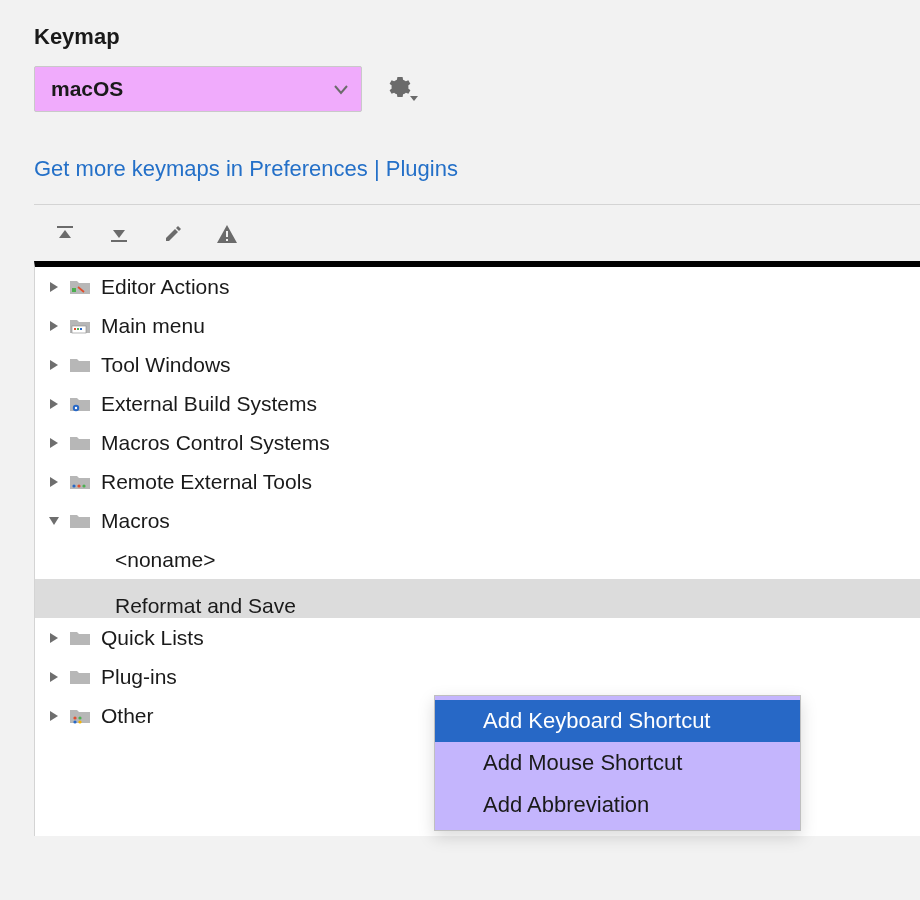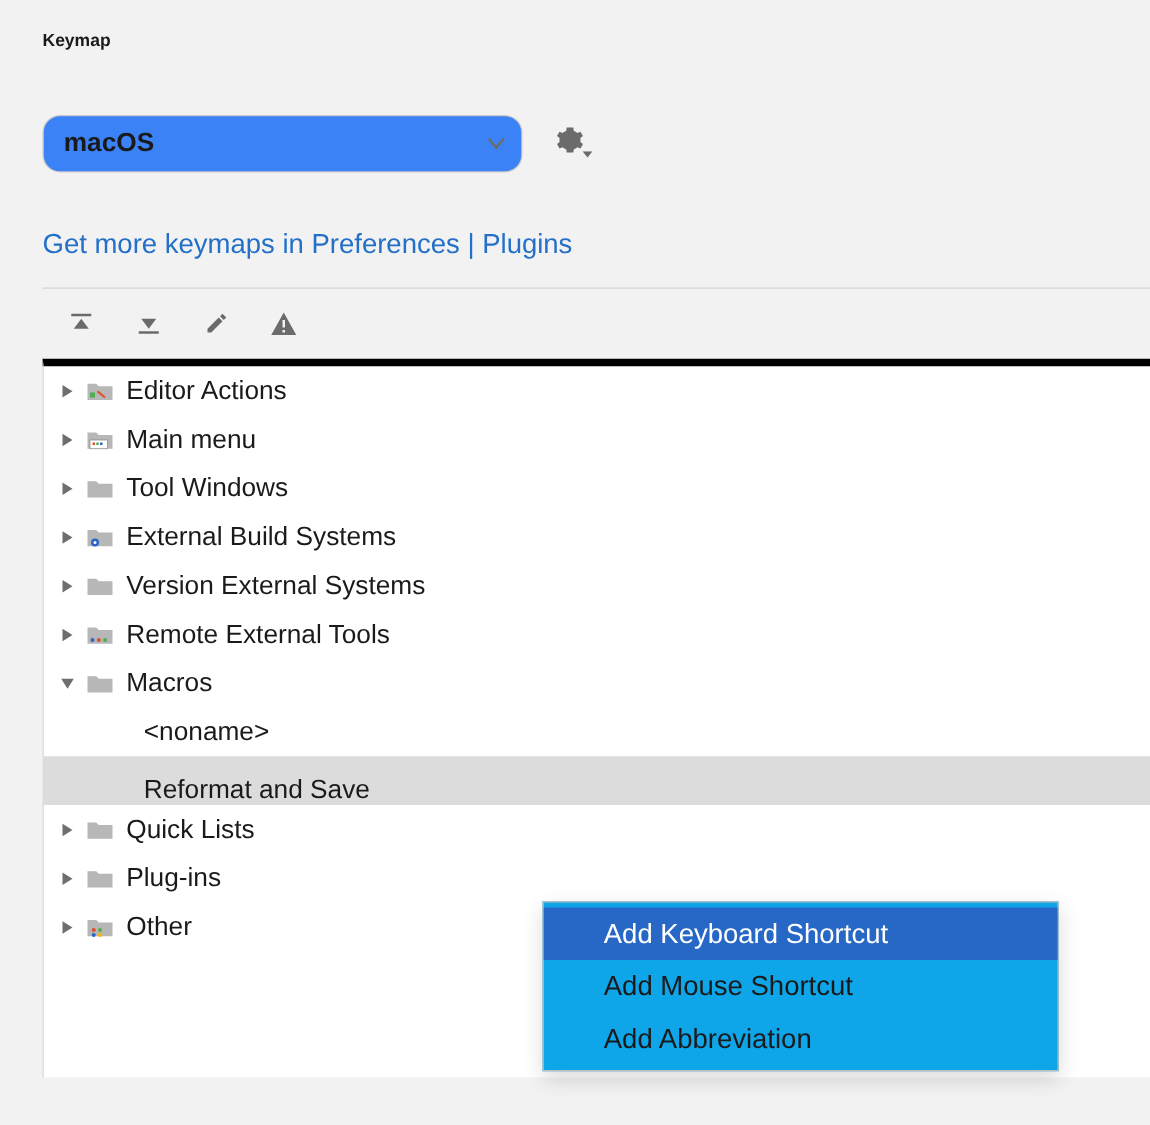--- a/index.html
+++ b/index.html
@@ -12,38 +12,38 @@
     font-size: 20px;
     color: #1a1a1a;
     overflow: hidden;
   }
   .page {
     padding: 24px 0 0 34px;
     position: relative;
   }
   .title {
     font-weight: 700;
-    font-size: 14px;
-    margin-bottom: 52px;
+    font-size: 22px;
+    margin-bottom: 16px;
   }
   .toprow {
     display: flex;
     align-items: center;
     gap: 24px;
     margin-bottom: 14px;
   }
   .combo {
     display: flex;
     align-items: center;
     justify-content: space-between;
-    width: 384px;
+    width: 328px;
     height: 46px;
-    background: #3b82f6;
+    background: #f0abfc;
     border: 1px solid #c9c9c9;
-    border-radius: 14px;
+    border-radius: 2px;
     padding: 0 12px 0 16px;
     font-size: 21px;
     font-weight: 600;
     cursor: pointer;
   }
   .combo .chev { color: #6b6b6b; }
   .gear-btn {
     width: 28px; height: 28px;
     display: flex; align-items: center; justify-content: center;
     cursor: pointer;
@@ -111,22 +111,22 @@
     align-items: center;
     justify-content: center;
     margin-right: 6px;
   }
   .folder-svg { width: 22px; height: 18px; }
   .label { }
   .context-menu {
     position: absolute;
     left: 399px;
     top: 428px;
-    width: 413px;
-    background: #0ea5e9;
+    width: 367px;
+    background: #c4b5fd;
     border: 1px solid #bfbfbf;
     box-shadow: 0 6px 16px rgba(0,0,0,0.15);
     padding: 4px 0;
   }
   .menu-item {
     height: 42px;
     display: flex;
     align-items: center;
     padding: 0 16px 0 48px;
     font-size: 22px;
@@ -310,21 +310,21 @@
       <span class="arrow-slot">
           <svg width="10" height="12" viewBox="0 0 10 12">
             <path d="M1 1 L9 6 L1 11 Z" fill="#6e6e6e"></path>
           </svg>
         </span>
       <span class="icon-slot">
           <svg class="folder-svg" viewBox="0 0 22 18">
             <use href="#folder-base"></use>
           </svg>
         </span>
-      <span class="label">Version External Systems</span>
+      <span class="label">Macros Control Systems</span>
     </div>
 
     <div class="tree-row">
       <span class="arrow-slot">
           <svg width="10" height="12" viewBox="0 0 10 12">
             <path d="M1 1 L9 6 L1 11 Z" fill="#6e6e6e"></path>
           </svg>
         </span>
       <span class="icon-slot">
           <svg class="folder-svg" viewBox="0 0 22 18">

